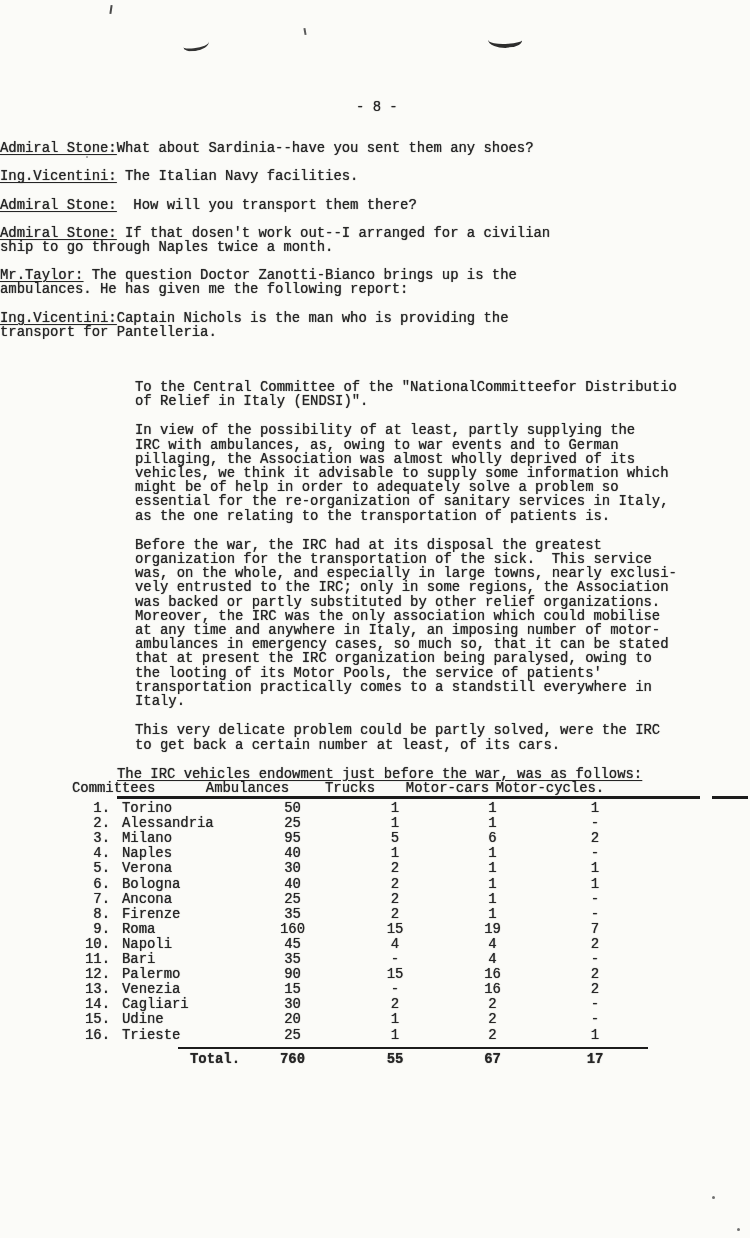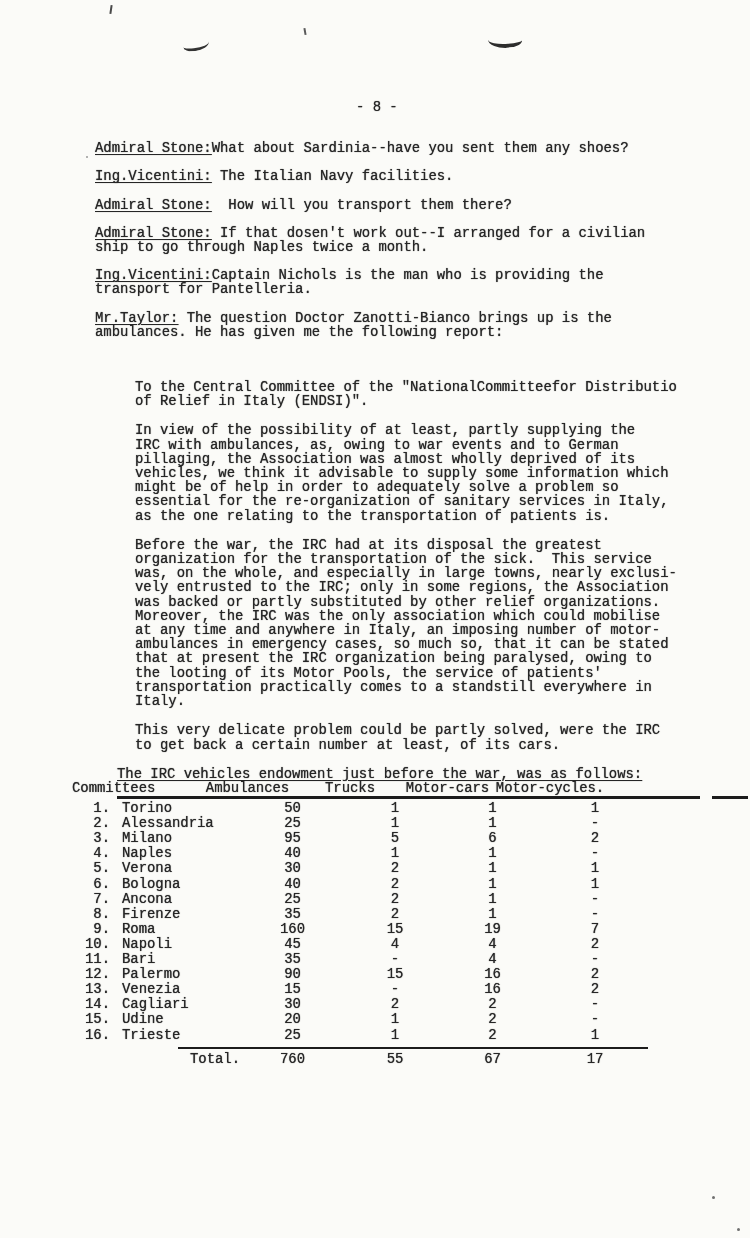--- a/index.html
+++ b/index.html
@@ -10,21 +10,21 @@
     background:#fbfbf8;
     overflow:hidden;
     font-family:"Liberation Mono","DejaVu Sans Mono",monospace;
     font-size:13.9px;
     line-height:14.2px;
     color:#262626;
     text-shadow:0 0 1px rgba(38,38,38,.78), .3px .3px 0 rgba(70,70,70,.25);
   }
   .content{padding-top:100px;}
   .pagenum{padding-left:356px;margin-bottom:27px;white-space:pre;}
-  .dialogue{margin-left:95px;}
+  .dialogue{}
   .para{margin:0 0 14px 0;white-space:pre-wrap;}
   .speaker{text-decoration:underline;text-underline-offset:2px;text-decoration-thickness:1px;}
   .report{margin-left:135px;margin-top:41px;}
   .report .rpt{margin:0 0 15px 0;white-space:pre;}
   .report p:nth-child(4){margin-top:12px;}
   .tablewrap{margin-top:14px;}
   .theading{margin-left:117px;text-decoration:underline;text-underline-offset:2px;white-space:pre;}
   .thead{display:flex;margin-left:72px;white-space:pre;}
   .h-name{width:123px;}
   .h-amb{width:105px;text-align:center;}
@@ -35,21 +35,21 @@
   .rule-head::after{content:"";position:absolute;left:595px;top:0;width:36px;height:3px;background:#1c1c1c;}
   .trow{display:flex;margin-left:85px;line-height:15.1px;white-space:pre;}
   .c-num{width:25px;text-align:right;}
   .c-name{width:130px;box-sizing:border-box;padding-left:12px;}
   .c-val{text-align:center;}
   .c-amb{width:105px;}
   .c-trk{width:100px;}
   .c-cars{width:95px;}
   .c-cyc{width:110px;}
   .rule-total{height:2px;background:#1c1c1c;margin:4px 0 3px 178px;width:470px;}
-  .total-row{display:flex;margin-left:85px;line-height:15.1px;white-space:pre;}
+  .total-row{display:flex;margin-left:85px;line-height:15.1px;white-space:pre;font-weight:bold;}
   .t-label{width:155px;text-align:right;}
   .smudge{position:absolute;}
   #sm1{left:110px;top:5px;width:2px;height:9px;background:#4a4a4a;transform:rotate(8deg);}
   #sm2{left:304px;top:28px;width:2px;height:7px;background:#5a5a5a;transform:rotate(-10deg);}
   #sm3{left:183px;top:38px;width:26px;height:10px;border-bottom:3px solid #333;border-radius:0 0 60% 40%;transform:rotate(-6deg);}
   #sm4{left:488px;top:32px;width:34px;height:12px;border-bottom:4px solid #2d2d2d;border-radius:0 0 50% 70%;transform:rotate(-4deg);}
   #sm5{left:712px;top:1196px;width:3px;height:3px;border-radius:50%;background:#707070;}
   #sm6{left:737px;top:1228px;width:3px;height:3px;border-radius:50%;background:#707070;}
   #sm7{left:86px;top:156px;width:2px;height:2px;border-radius:50%;background:#9a9a9a;}
 </style>
@@ -75,25 +75,25 @@
 
 
   <p class="para"><span class="speaker">Ing.Vicentini:</span><span class="ptext"> The Italian Navy facilities.</span></p>
 
   <p class="para"><span class="speaker">Admiral Stone:</span><span class="ptext">  How will you transport them there?</span></p>
 
   <p class="para"><span class="speaker">Admiral Stone:</span><span class="ptext"> If that dosen't work out--I arranged for a civilian
 ship to go through Naples twice a month.</span></p>
 
 
+  <p class="para"><span class="speaker">Mr.Taylor:</span><span class="ptext"> The question Doctor Zanotti-Bianco brings up is the
+ambulances. He has given me the following report:</span></p>
+
   <p class="para"><span class="speaker">Ing.Vicentini:</span><span class="ptext">Captain Nichols is the man who is providing the
 transport for Pantelleria.</span></p>
-
-  <p class="para"><span class="speaker">Mr.Taylor:</span><span class="ptext"> The question Doctor Zanotti-Bianco brings up is the
-ambulances. He has given me the following report:</span></p>
 </div>
 
     <div class="report" id="report">
         <p class="para rpt">To the Central Committee of the "NationalCommitteefor Distributio
 of Relief in Italy (ENDSI)".</p>
         <p class="para rpt">In view of the possibility of at least, partly supplying the
 IRC with ambulances, as, owing to war events and to German
 pillaging, the Association was almost wholly deprived of its
 vehicles, we think it advisable to supply some information which
 might be of help in order to adequately solve a problem so

